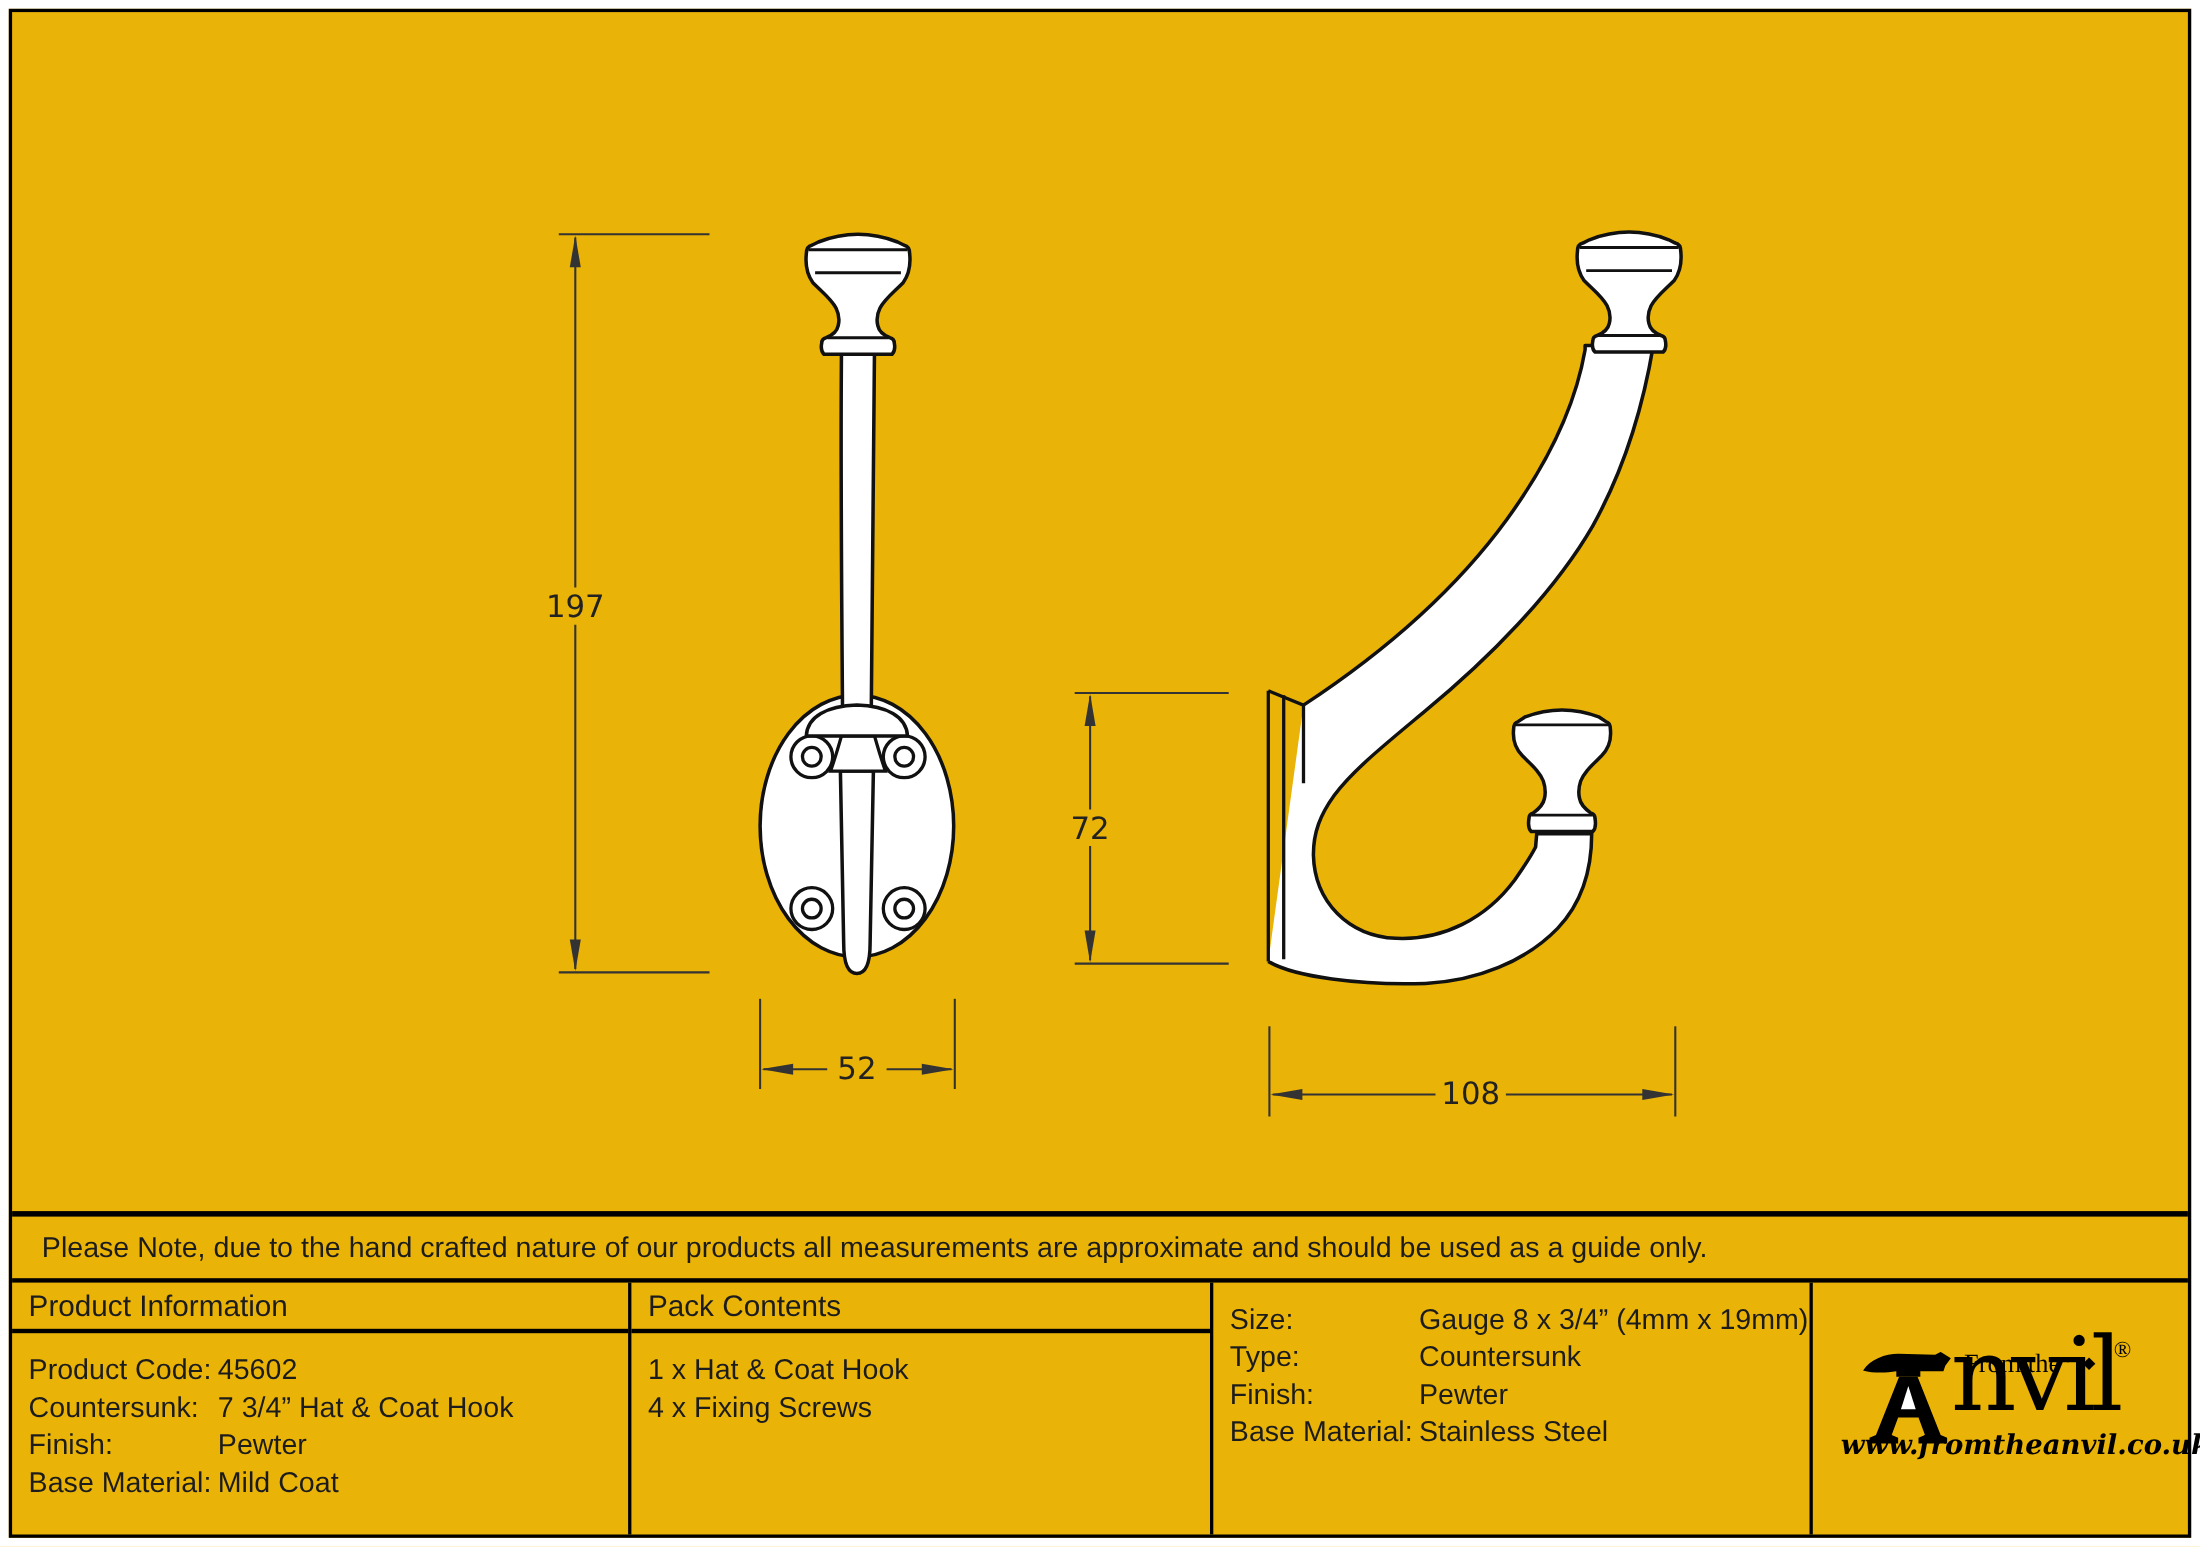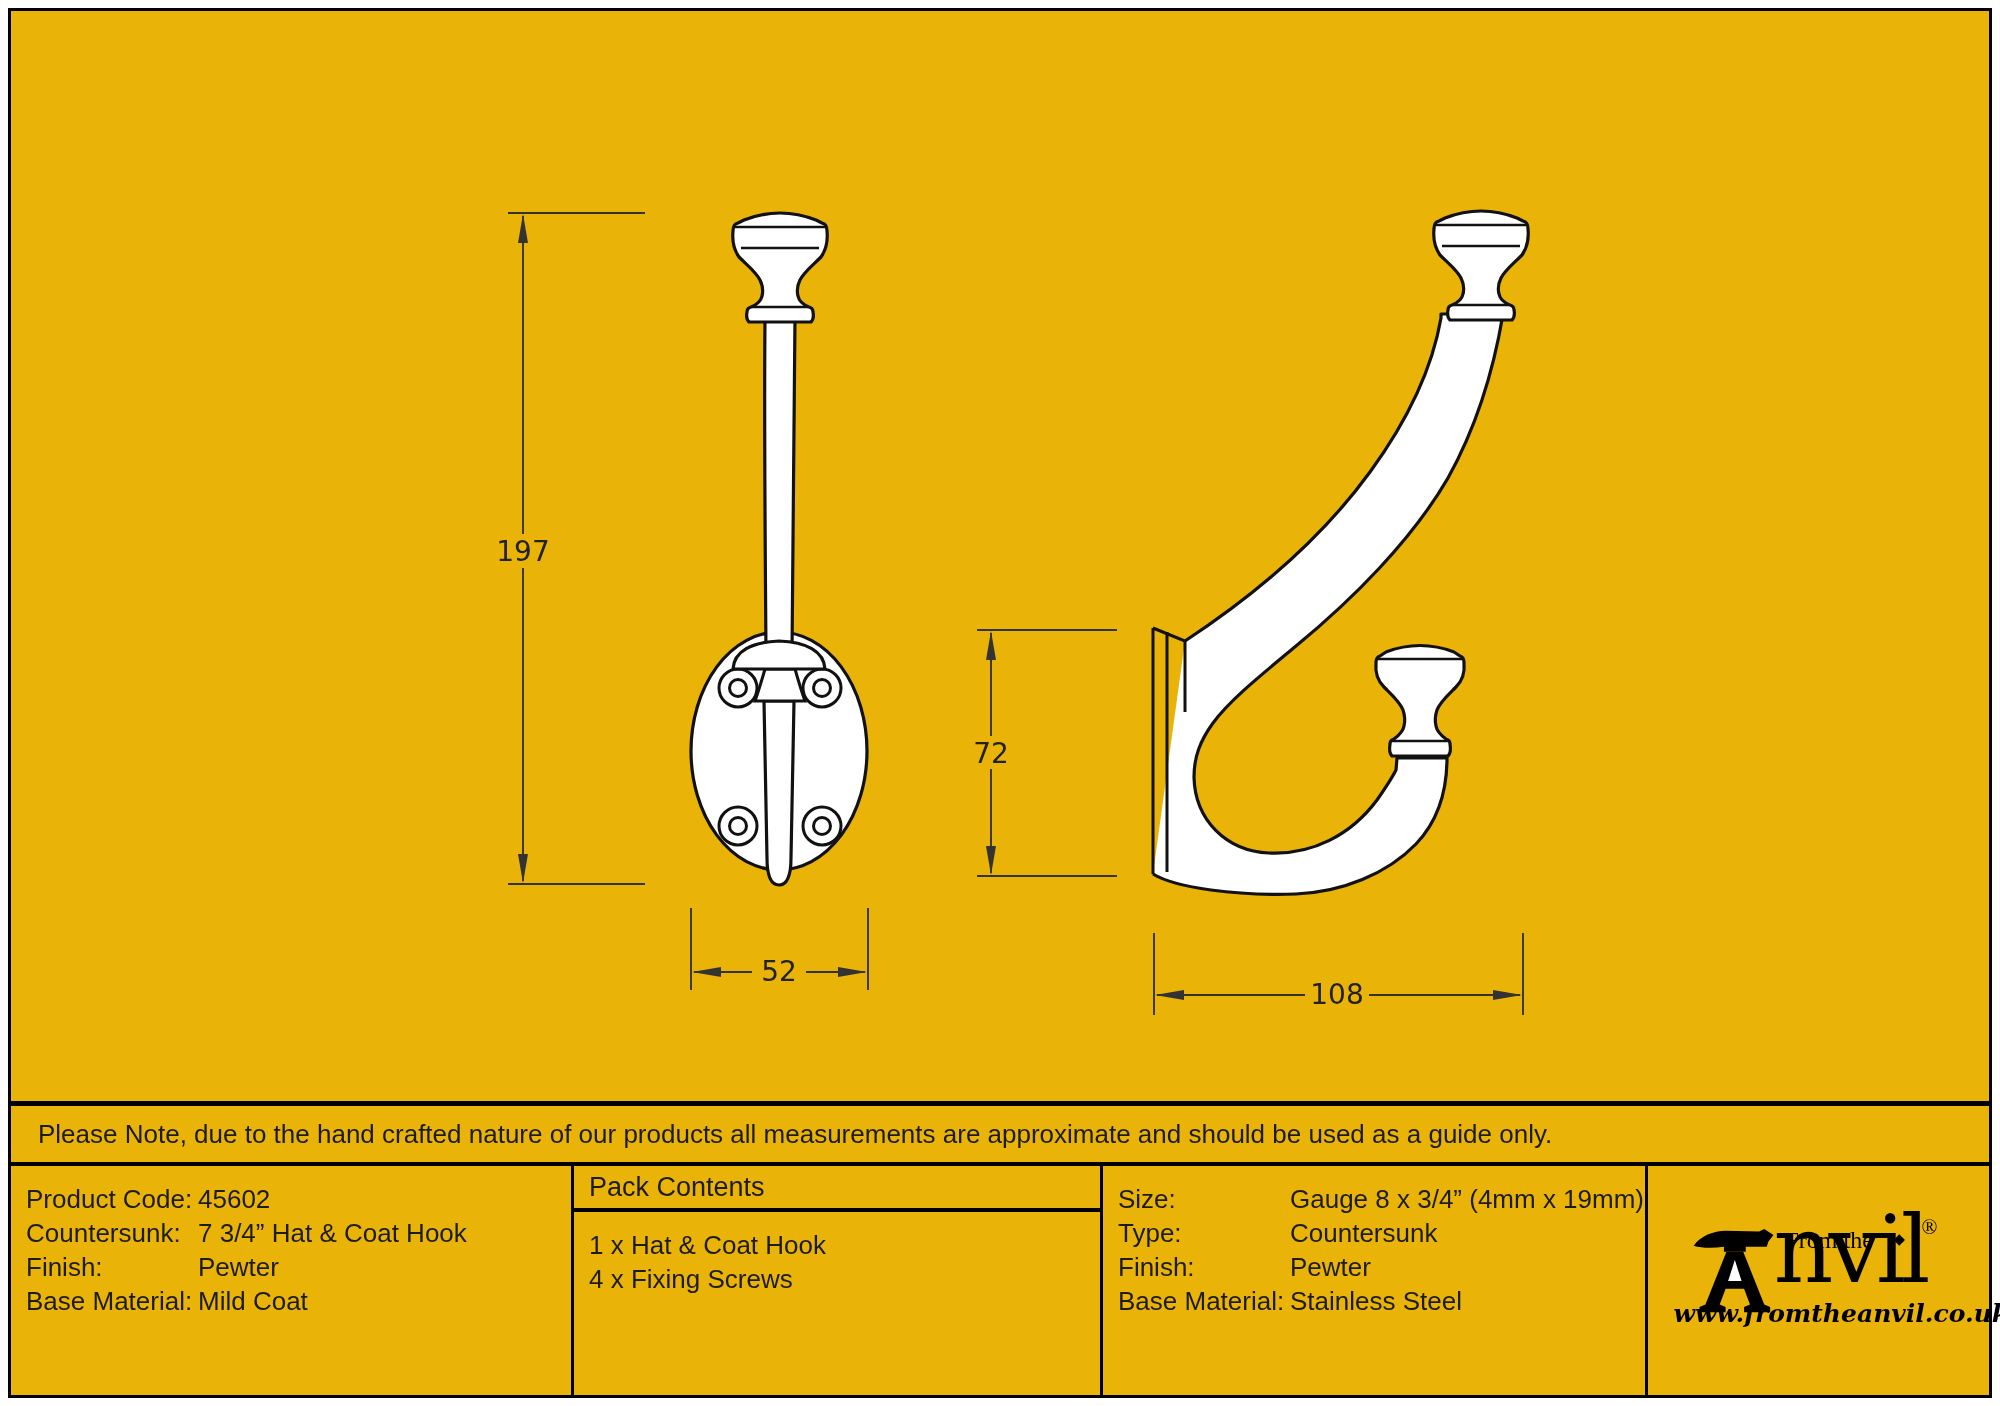--- a/index.html
+++ b/index.html
@@ -151,20 +151,21 @@
     </svg>
   </div>
 
   <div class="note-row">
     <span>Please Note, due to the hand crafted nature of our products all measurements are approximate and should be used as a guide only.</span>
   </div>
 
   <div class="grid">
 
     <div class="col col-1">
+      <div class="hdr">Product Information</div>
       <div class="cellbody">
         <div class="kvrow">
           <span class="k">Product Code:</span>
           <span class="v">45602</span>
         </div>
         <div class="kvrow">
           <span class="k">Countersunk:</span>
           <span class="v">7 3/4” Hat &amp; Coat Hook</span>
         </div>
         <div class="kvrow">

